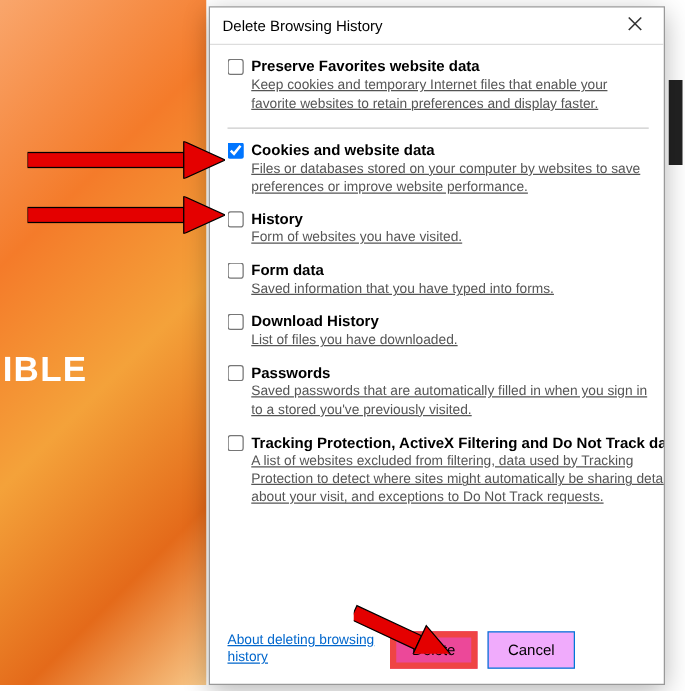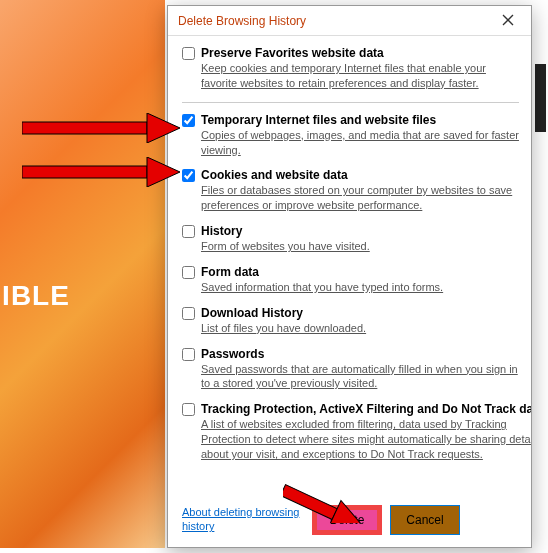--- a/index.html
+++ b/index.html
@@ -55,21 +55,21 @@
     flex-direction: column;
   }
   .titlebar {
     display: flex;
     align-items: center;
     justify-content: space-between;
     padding: 6px 8px 6px 10px;
     border-bottom: 1px solid #ddd;
     font-size: 12px;
   }
-  .titlebar .title { color: #c2410c; }
+  .titlebar .title { color: #000000; }
   .close-btn {
     width: 30px;
     text-align: center;
     font-size: 15px;
     color: #333;
     cursor: default;
   }
   .content {
     flex: 1;
     padding: 10px 12px 6px 14px;
@@ -119,21 +119,21 @@
   button.dlg {
     min-width: 70px;
     padding: 3px 12px;
     background: #ec4899;
     border: 5px solid #ef4444;
     font-size: 12px;
     font-family: inherit;
   }
   button.dlg.default {
     border: 1.5px solid #0078d7;
-    background: #a16207;
+    background: #f0abfc;
   }
   
   .arrow {
     position: absolute;
     pointer-events: none;
   }
   .arrow svg { display: block; }
 </style>
 </head>
 <body>
@@ -161,27 +161,20 @@
     <div class="opt">
       <input type="checkbox" style="">
       <div class="txt">
         <div class="label">Preserve Favorites website data</div>
         <div class="desc">Keep cookies and temporary Internet files that enable your favorite websites to retain preferences and display faster.</div>
       </div>
     </div>
 
     <hr class="hr">
 
-    <div class="opt">
-      <input type="checkbox" checked="" style="">
-      <div class="txt">
-        <div class="label">Temporary Internet files and website files</div>
-        <div class="desc">Copies of webpages, images, and media that are saved for faster viewing.</div>
-      </div>
-    </div>
 
     <div class="opt">
       <input type="checkbox" checked="" style="">
       <div class="txt">
         <div class="label">Cookies and website data</div>
         <div class="desc">Files or databases stored on your computer by websites to save preferences or improve website performance.</div>
       </div>
     </div>
 
     <div class="opt">

